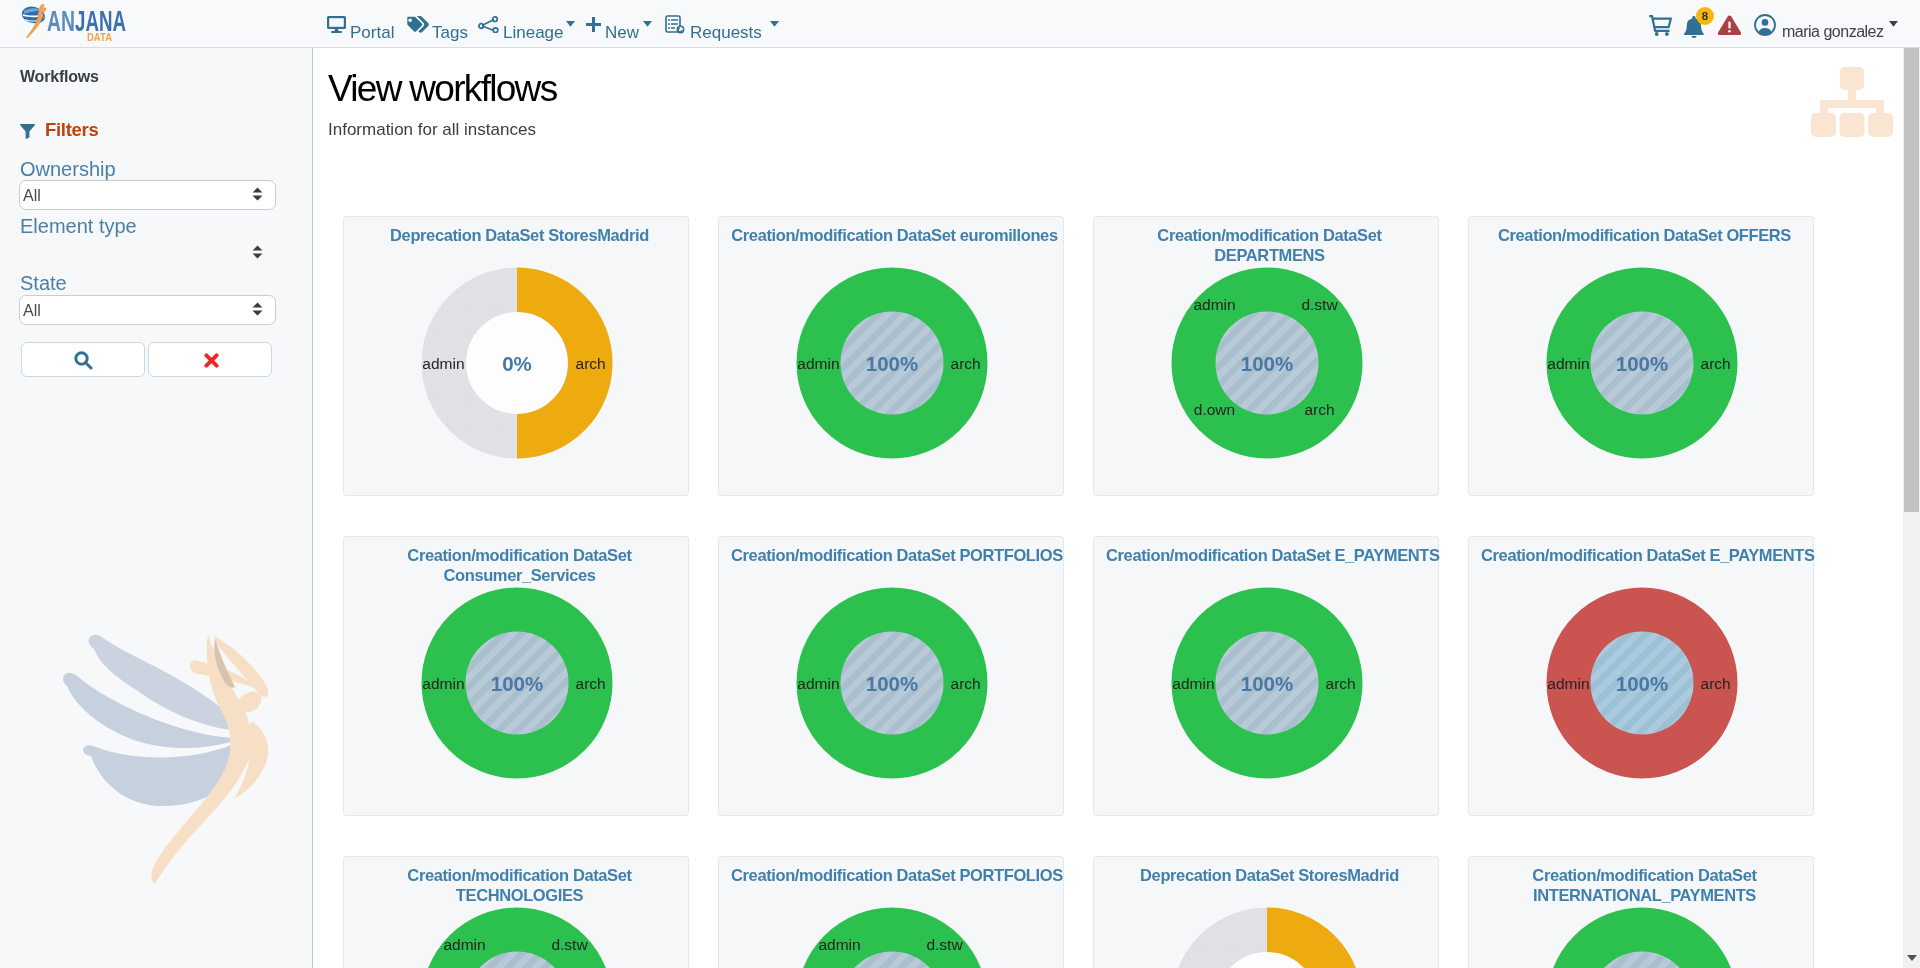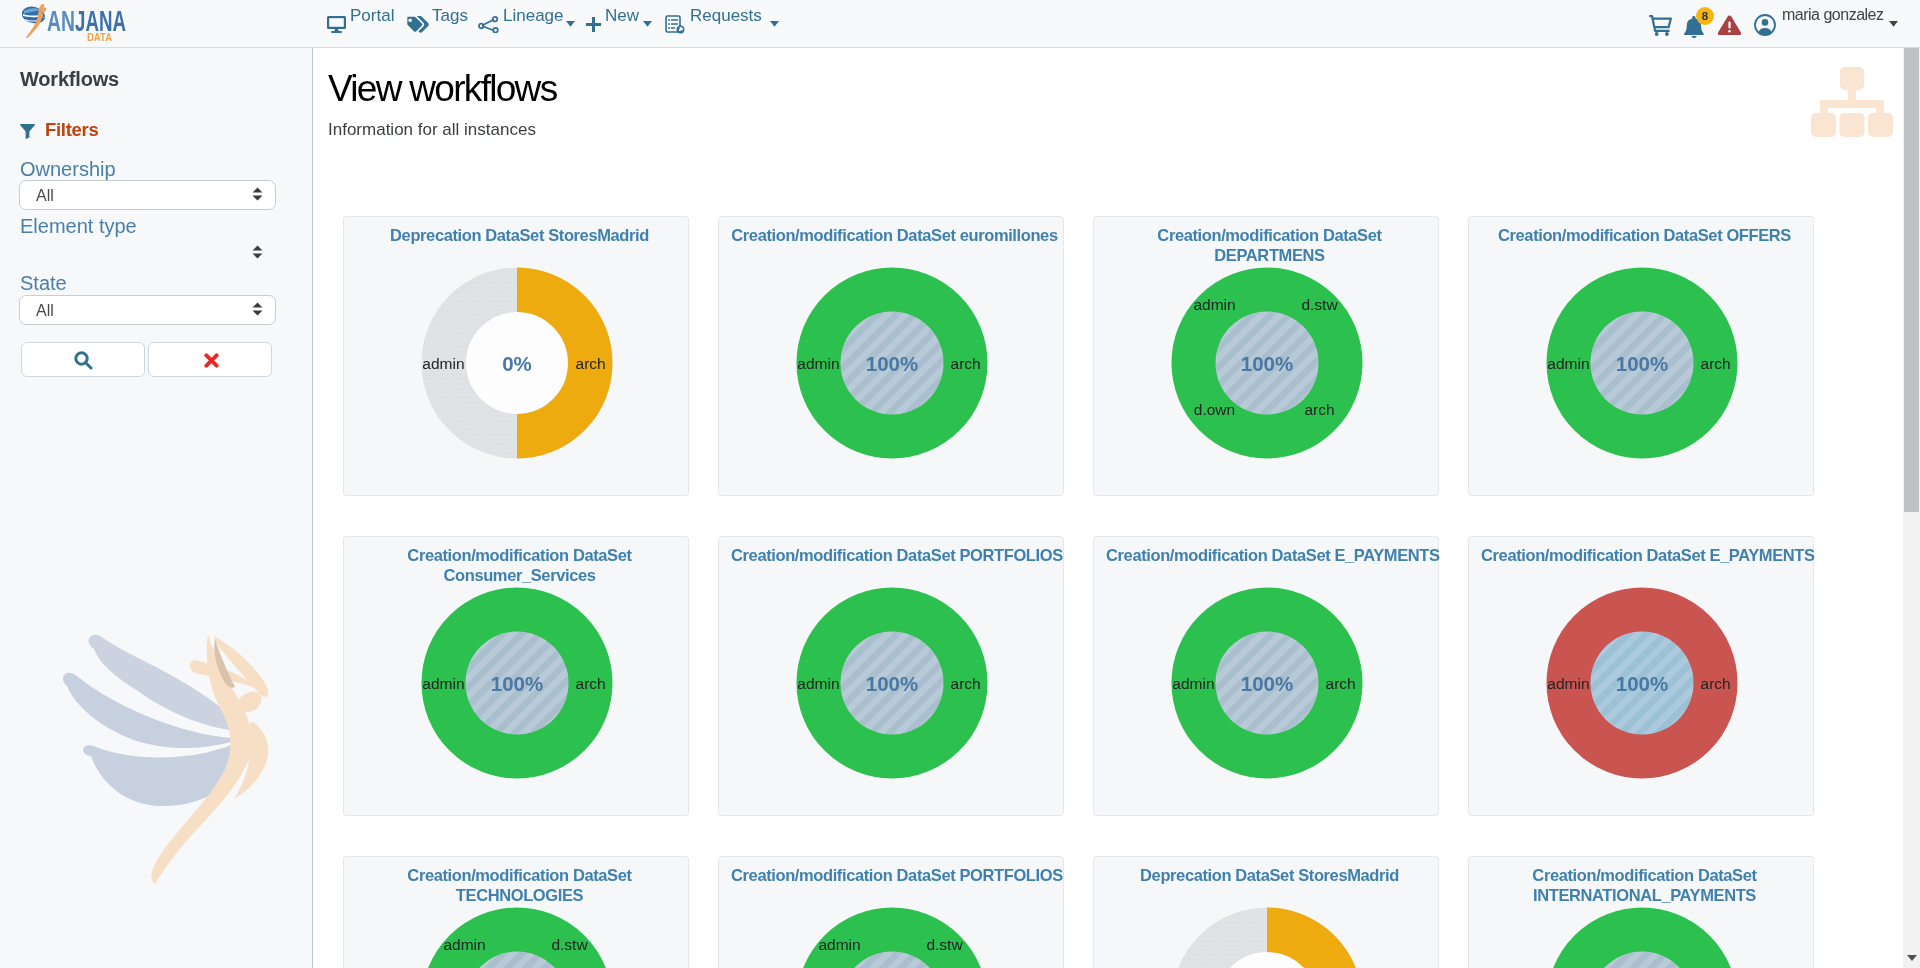--- a/index.html
+++ b/index.html
@@ -1,35 +1,35 @@
 <!DOCTYPE html>
 <html><head>
 <meta charset="utf-8">
 <style>
 * { margin:0; padding:0; box-sizing:border-box; }
 html,body { width:1920px; height:968px; overflow:hidden;
   font-family:"Liberation Sans", sans-serif; background:#fff; }
 #app { position:relative; width:1920px; height:838px; }
 .ni { position:absolute; }
-.nt { position:absolute; top:6px; font-size:17px; color:#316f93; }
+.nt { position:absolute; top:23px; font-size:17px; color:#316f93; }
 #nav { position:absolute; left:0; top:0; width:1920px; height:48px;
   background:#f8f9fa; border-bottom:1px solid #dadde0; z-index:5; }
 #side { position:absolute; left:0; top:48px; width:313px; height:920px;
   background:#f6f8fa; border-right:1px solid #b5c8d3; }
 .card { position:absolute; width:346px; height:280px;
   background:#f6f7f9; border:1px dotted #d5d8db; border-radius:4px;padding-left:7px; }
 .ct { margin-top:9px; text-align:center; font-size:17px; font-weight:bold;
   line-height:20px; color:#4080ad; letter-spacing:-0.4px; white-space:nowrap;
   transform:scaleX(0.97); transform-origin:center top; }
 .donut { position:absolute; left:0; top:31px; }
 .lbl { position:absolute; left:20px; font-size:20px; color:#4a7fa6; }
 select { position:absolute; left:19px; width:257px; height:30px;
   border:1px solid #c9ccd0; border-radius:7px; background:#fff;
   font-family:"Liberation Sans",sans-serif; appearance:none; -webkit-appearance:none;
-  font-size:16px; color:#4a4a4a; padding-left:16px; }
+  font-size:16px; color:#4a4a4a; padding-left:3px; }
 .btn { position:absolute; top:294px; width:124px; height:35px; background:#fff;
   border:1px solid #ccd8e1; border-radius:6px; }
 #h1 { position:absolute; left:328px; top:68px; font-size:37px; color:#000000; letter-spacing:-1.7px; }
 #sub { position:absolute; left:328px; top:120px; font-size:17px; color:#3b3e40; }
 #sbar { position:absolute; right:0; top:48px; width:17px; height:920px; background:#f1f1f1; }
 #sthumb { position:absolute; left:1px; top:0; width:15px; height:464px; background:#c0c1c3; }
 #sarrow { position:absolute; left:4px; bottom:7px; width:0; height:0;
   border-left:5px solid transparent; border-right:5px solid transparent;
   border-top:6px solid #505050; }
 </style>
@@ -141,21 +141,21 @@
         <circle cx="11" cy="11" r="10" fill="none" stroke="#316f93" stroke-width="1.8"></circle>
         <circle cx="11" cy="8.4" r="3.3" fill="#316f93"></circle>
         <path d="M4.2 18.4a7.4 7.4 0 0 1 13.6 0 10 10 0 0 1-13.6 0z" fill="#316f93"></path>
       </svg>
     <span class="nt" style="left:1782px;color:#3f4346;font-size:16px;letter-spacing:-0.5px">maria gonzalez</span>
     <svg width="9" height="6" viewBox="0 0 9 6" style="top:21px;left:1889px" class="ni">
         <path fill="#3f4346" d="M0 0h9L4.5 5.7z"></path>
       </svg>
   </div>
   <div id="side">
-    <div style="position:absolute;left:20px;top:20px;font-size:20px;font-weight:bold;color:#383e44;letter-spacing:-0.2px">Workflows</div>
+    <div style="position:absolute;left:20px;top:20px;font-size:16px;font-weight:bold;color:#383e44;letter-spacing:-0.2px">Workflows</div>
     <svg width="15" height="15" viewBox="0 0 16 16" style="top:76px;left:20px" class="ni">
         <path fill="#31708f" d="M.6 0h14.8c.5 0 .8.6.5 1L10 8v6.5L6 16V8L.1 1C-.2.6.1 0 .6 0z"></path>
       </svg>
     <div style="position:absolute;left:45px;top:71px;font-size:18.5px;font-weight:bold;color:#c2410c;letter-spacing:-0.3px">Filters</div>
     <div class="lbl" style="top:110px">Ownership</div>
     <select style="top:132px"><option>All</option></select>
     <div class="lbl" style="top:167px">Element type</div>
     <div class="lbl" style="top:224px">State</div>
     <select style="top:247px"><option>All</option></select>
     <svg width="11" height="14" viewBox="0 0 11 13.2" style="top:139px;left:252px" class="ni">

